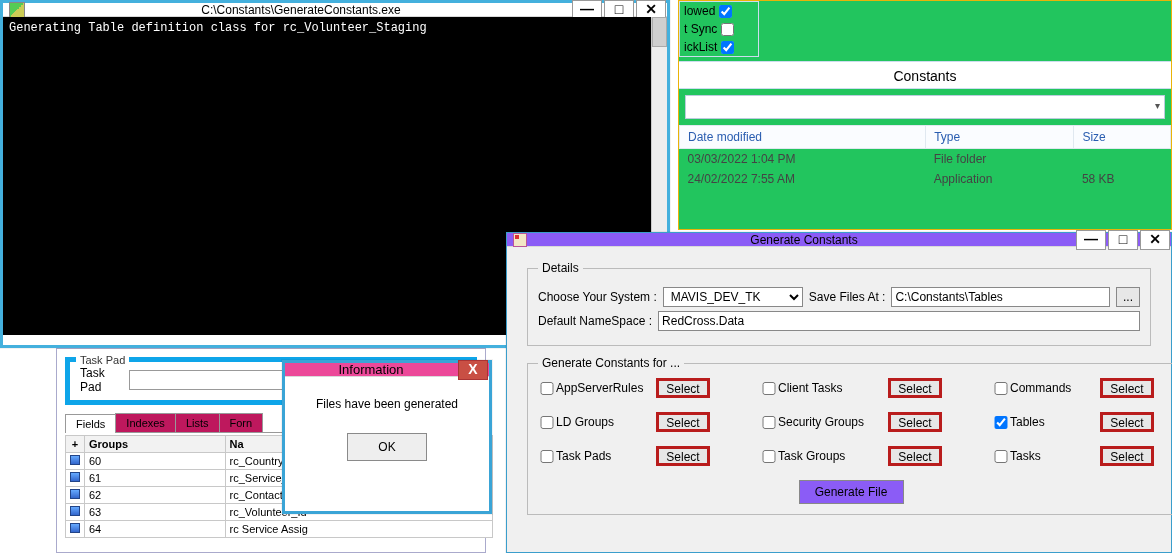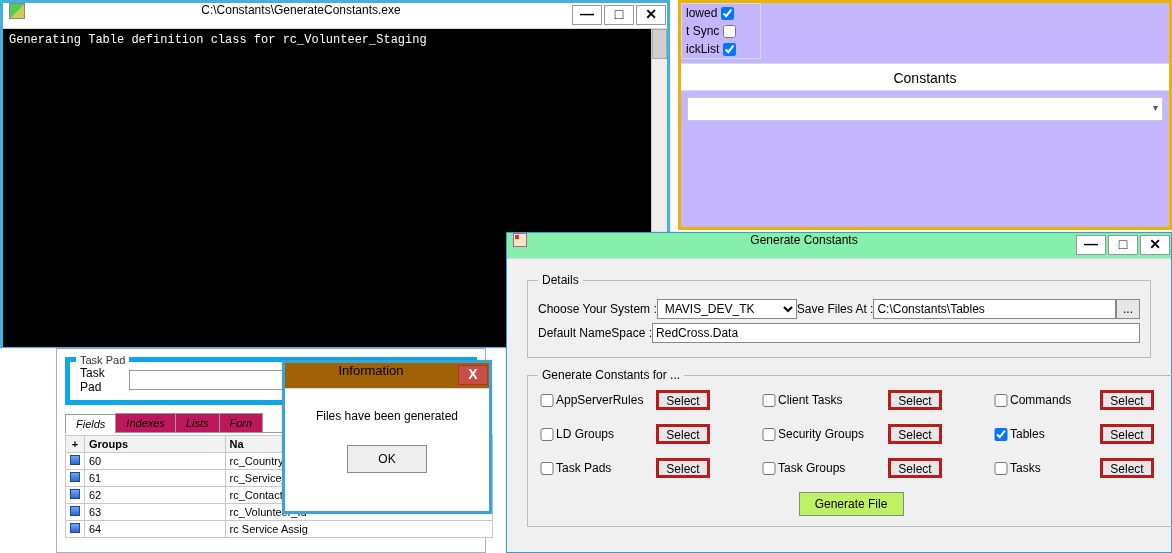--- a/index.html
+++ b/index.html
@@ -1,87 +1,87 @@
 <!DOCTYPE html>
 <html><head>
 <meta charset="utf-8">
 <style>
   * { box-sizing: border-box; font-family: "Segoe UI", Tahoma, sans-serif; font-size: 12px; }
   body { margin:0; padding:0; width:1172px; height:553px; background:#fff; overflow:hidden; position:relative; }
 
   
   .win { position:absolute; border:1px solid #3a9ecc; background:#fff; box-shadow:0 0 0 1px rgba(0,0,0,.05); }
-  .win .titlebar { height:26px; background:#fff; display:flex; border-bottom:1px solid #d9d9d9; }
+  .win .titlebar { height:14px; background:#fff; display:flex; align-items:center; border-bottom:1px solid #d9d9d9; }
   .win .titlebar .icon { width:16px; height:16px; margin:0 6px; display:inline-block; }
   .win .titlebar .title { flex:1; text-align:center; color:#000; font-size:12px; }
   .win .titlebar .controls { display:flex; }
   .win .titlebar .btn { width:30px; height:20px; margin:2px 1px; border:1px solid #999; background:#fff; text-align:center; line-height:16px; font-size:14px; font-weight:bold; cursor:default; }
   .win .titlebar .btn.close{}
 
   
   #console-win { left:0px; top:0px; width:670px; height:348px; border:3px solid #44b0dd; }
   #console-win .titlebar { background:#fff; }
   #console-win .icon.app { background:linear-gradient(135deg,#5c5 0 50%,#cc5 50% 100%); border:1px solid #888; }
   #console-win .console-body { background:#000; color:#fff; font-family:"Consolas","Courier New",monospace; font-size:12px; padding:4px 6px; height:318px; white-space:pre; position:relative; }
   #console-win .scroll { position:absolute; right:0; top:0; width:16px; height:100%; background:#eee; border-left:1px solid #ccc; }
   #console-win .scroll .thumb{ position:absolute; top:0; left:0; right:0; height:30px; background:#cfcfcf; border:1px solid #aaa;}
 
   
-  #explorer-back { position:absolute; left:678px; top:0; width:494px; height:230px; border:3px solid #eab308; background:#c4b5fd; }
+  #explorer-back { position:absolute; left:678px; top:0; width:494px; height:230px; border:1px solid #eab308; background:#22c55e; }
   #explorer-back .chk-row{ display:flex; align-items:center; gap:4px; height:18px; padding:0 4px; }
   #explorer-back .chk-row input{ margin:0; }
   #explorer-back .title2 { text-align:center; height:28px; line-height:28px; font-size:14px; background:#fff; border-top:1px solid #cde; border-bottom:1px solid #cde; margin-top:4px;}
   #explorer-back .addr{ height:24px; background:#fff; border:1px solid #bcd; margin:6px; position:relative;}
   #explorer-back .addr .chev{position:absolute; right:4px; top:4px; font-size:10px; color:#555;}
   #explorer-back table{ width:100%; border-collapse:collapse; margin-top:4px;}
   #explorer-back th{ text-align:left; font-weight:normal; color:#2a5db0; border:1px solid #e0e8f0; padding:4px 8px; background:#fafcff;}
   #explorer-back td{ padding:3px 8px; color:#444;}
 
   
   #bglist { position:absolute; left:56px; top:348px; width:430px; height:205px; border:1px solid #aac; background:#fff;}
   #bglist .group { border:5px solid #0ea5e9; margin:8px; padding:4px 10px 6px; position:relative;}
   #bglist .group .cap{ position:absolute; top:-8px; left:6px; background:#fff; padding:0 4px; font-size:11px; color:#333;}
   #bglist .group input[type=text]{ width:100%; height:20px; border:1px solid #999;}
-  #bglist .tabs{ display:flex; border-bottom:1px solid #999; margin:4px 8px 0;font-style:italic;}
+  #bglist .tabs{ display:flex; border-bottom:1px solid #999; margin:4px 8px 0;}
   #bglist .tab{ padding:3px 10px; border:1px solid #999; border-bottom:none; background:#be185d; margin-right:-1px; font-size:11px;}
   #bglist .tab.active{ background:#fff; position:relative; top:1px;}
   #bglist table{ width:100%; border-collapse:collapse; margin:2px 8px;}
   #bglist th,#bglist td{ border:1px solid #c8c8c8; font-size:11px; padding:1px 4px; text-align:left; background:#fff; height:17px;}
   #bglist th{ background:#f2f2f2;}
   #bglist .rowicon{ width:14px; text-align:center;}
   #bglist .rowicon .blk{ display:inline-block; width:10px; height:10px; background:linear-gradient(#6af,#36c); border:1px solid #248;}
 
   
   #info-dlg { left:282px; top:360px; width:210px; height:154px; border:3px solid #3aa4d6; z-index:50;}
-  #info-dlg .titlebar{ background:#a16207;}
+  #info-dlg .titlebar{ background:#ec4899;}
   #info-dlg .titlebar .title{ font-size:13px;}
   #info-dlg .titlebar .btn.close{ background:#c94f44; color:#fff; border:1px solid #a33;}
   #info-dlg .dlg-body{ padding:20px 10px 10px; text-align:center;}
   #info-dlg .ok{ width:80px; height:28px; border:1px solid #8a8a8a; background:#eee; margin-top:22px; }
 
   
   #gen-win{ left:506px; top:232px; width:666px; height:321px; border:1px solid #3a9ecc; z-index:40; background:#f0f0f0;}
-  #gen-win .titlebar{ background:#86efac;gap:48px;}
+  #gen-win .titlebar{ background:#8b5cf6;gap:48px;}
   #gen-win .icon.form{ display:inline-block; width:14px; height:14px; background:#f3e7c5; border:1px solid #b59; position:relative;}
   #gen-win .icon.form:after{content:"";position:absolute;left:1px;top:1px;width:4px;height:4px;background:#d33;}
   #gen-win .content{ padding:14px 18px; font-size:12px;}
   #gen-win fieldset{ border:1px solid #bbb; padding:8px 10px 10px; margin-bottom:10px;}
   #gen-win legend{ font-size:12px; padding:0 4px;}
-  #gen-win .row{ display:flex; align-items:center; margin:4px 0;}
+  #gen-win .row{ display:flex; align-items:center; gap:6px; margin:4px 0;}
   #gen-win label{ font-size:12px;}
   #gen-win select,#gen-win input[type=text]{ height:20px; border:1px solid #888; font-size:12px; padding:1px 3px; background:#fff;}
   #gen-win .sel{ width:140px;}
   #gen-win .path{ flex:1;}
   #gen-win .browse-btn{ width:24px; height:20px; border:1px solid #888; background:#e7e7e7; font-size:12px; text-align:center; line-height:16px;}
   #gen-win .grid{ display:grid; grid-template-columns: 18px 100px 64px 40px 18px 110px 64px 40px 18px 90px 64px; row-gap:14px; align-items:center;}
   #gen-win .grid .sp{}
   #gen-win .grid input[type=checkbox]{ margin:0;}
   #gen-win .grid .lbl{ font-size:12px;}
   #gen-win .selbtn{ width:54px; height:20px; border:3px solid #b91c1c; background:#e7e7e7; font-size:12px;}
-  #gen-win .genfile{ display:block; margin:14px auto 0; width:105px; height:24px; border:1px solid #888; background:#bef264;}
+  #gen-win .genfile{ display:block; margin:14px auto 0; width:105px; height:24px; border:1px solid #888; background:#8b5cf6;}
 
 </style>
 </head>
 <body>
 
 <div id="explorer-back">
   <div style="border:1px solid #cde; width:80px;">
     <div class="chk-row">
         <span class="lbl">lowed</span>
         <input type="checkbox" checked="" style="">
@@ -92,20 +92,39 @@
       </div>
     <div class="chk-row">
         <span class="lbl">ickList</span>
         <input type="checkbox" checked="" style="">
       </div>
   </div>
   <div class="title2">Constants</div>
   <div class="addr">
       <span class="chev">▾</span>
     </div>
+  <table>
+    <tbody>
+        <tr>
+      <th>Date modified</th>
+      <th>Type</th>
+      <th>Size</th>
+    </tr>
+    <tr>
+      <td>03/03/2022 1:04 PM</td>
+      <td>File folder</td>
+      <td></td>
+    </tr>
+    <tr>
+      <td>24/02/2022 7:55 AM</td>
+      <td>Application</td>
+      <td>58 KB</td>
+    </tr>
+  </tbody>
+    </table>
 </div>
 
 <div id="bglist">
   <div class="group">
     <span class="cap">Task Pad</span>
     <div class="row" style="display:flex;align-items:center;gap:6px;">
       <span>Task Pad</span>
       <input type="text" style="">
     </div>
   </div>

